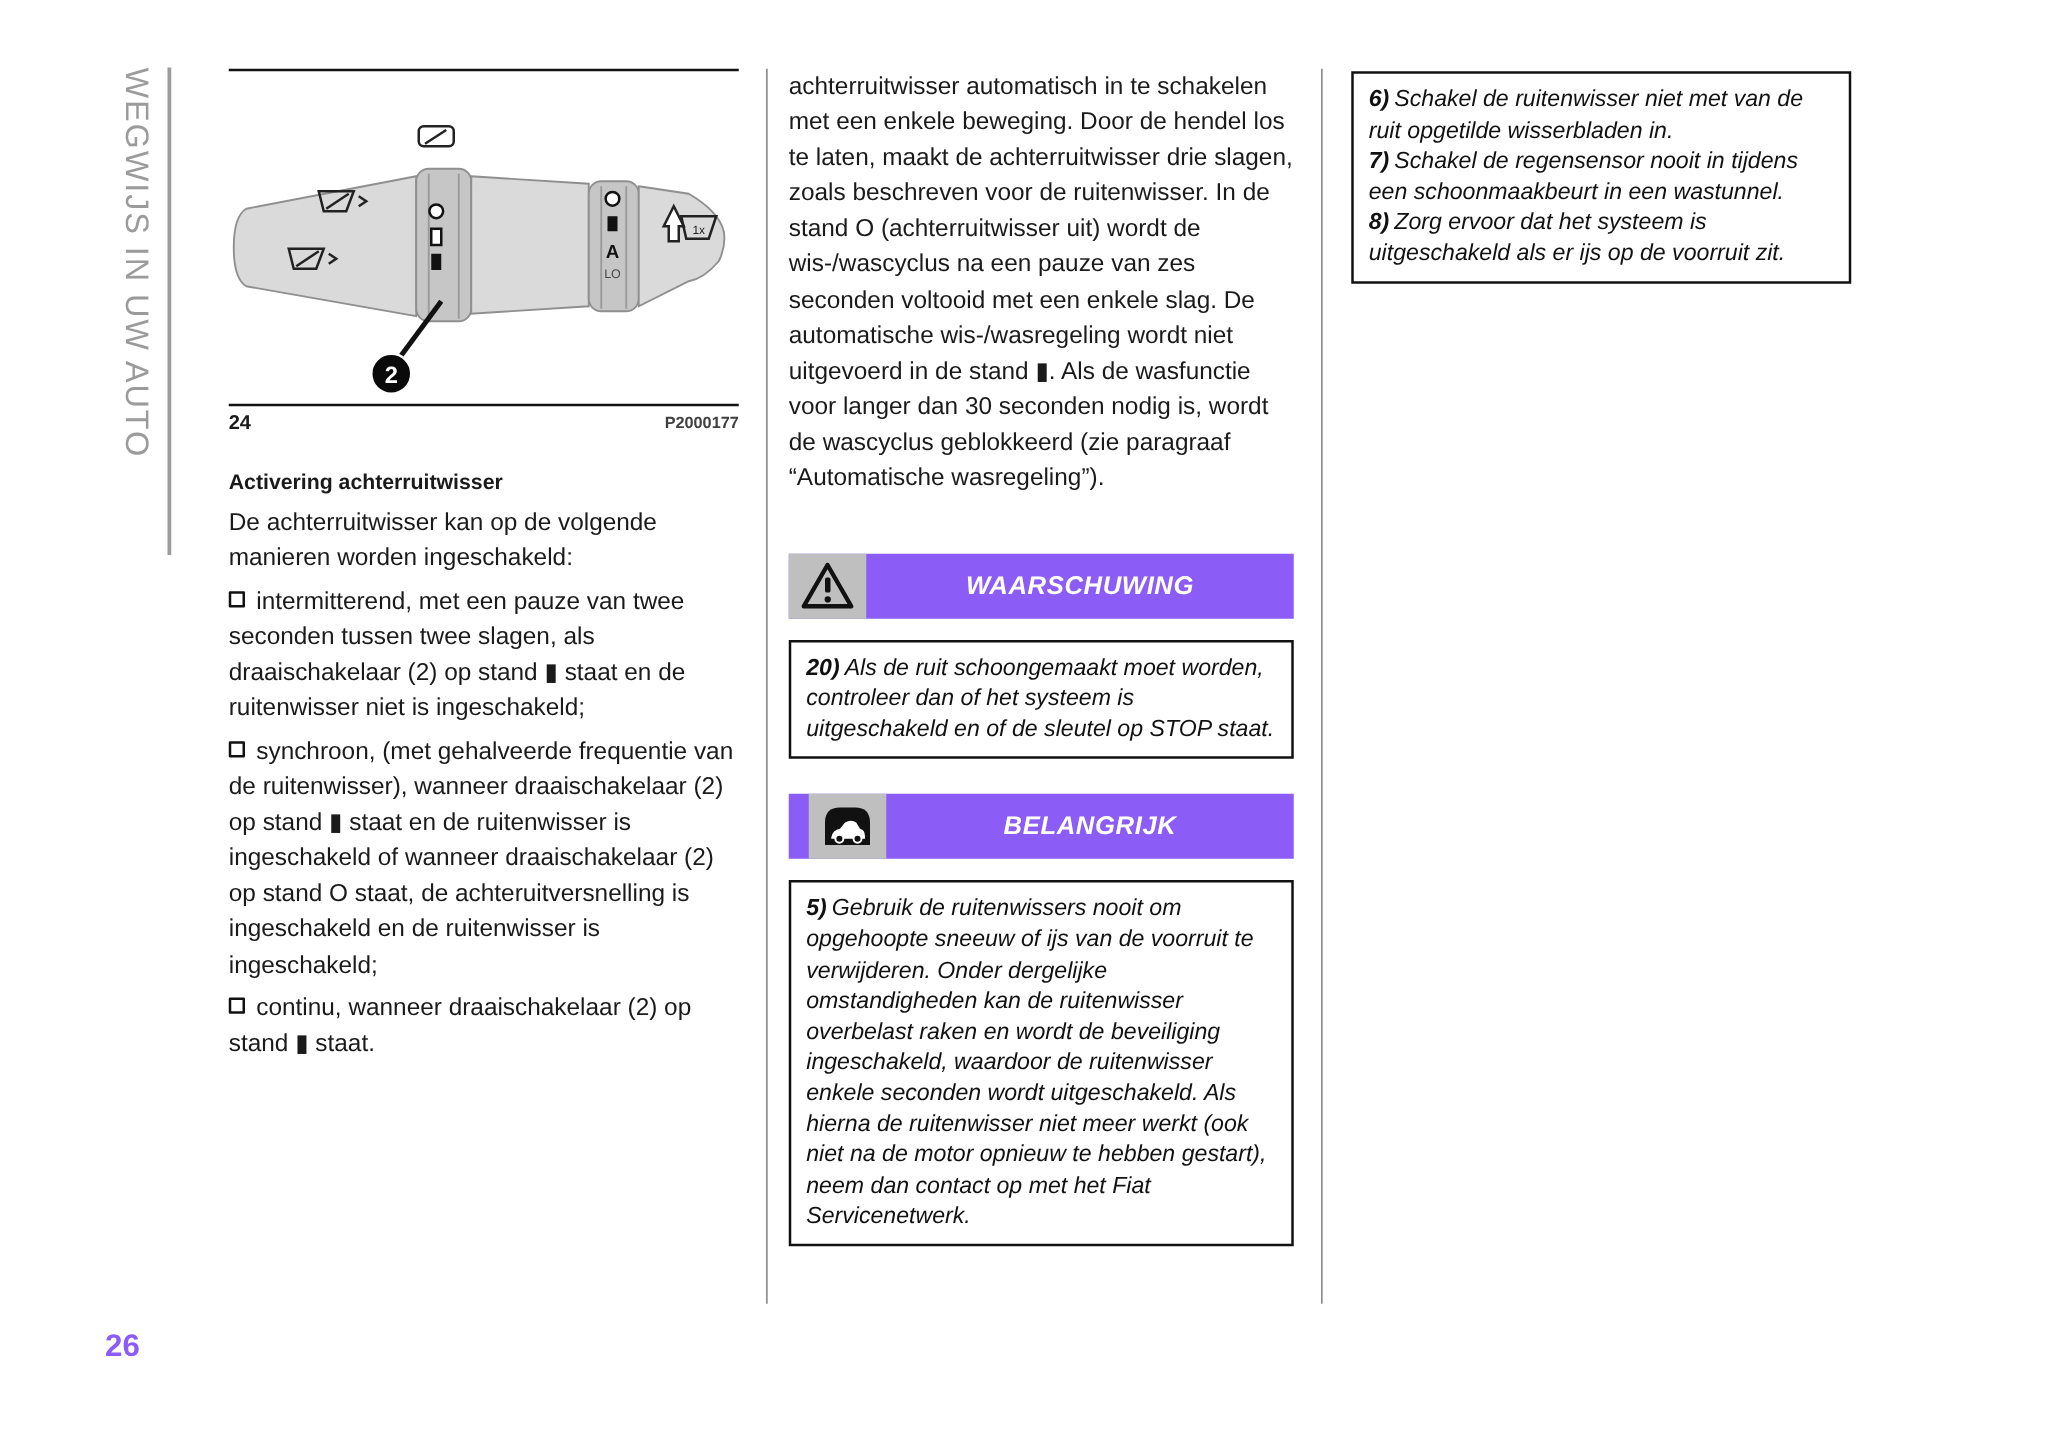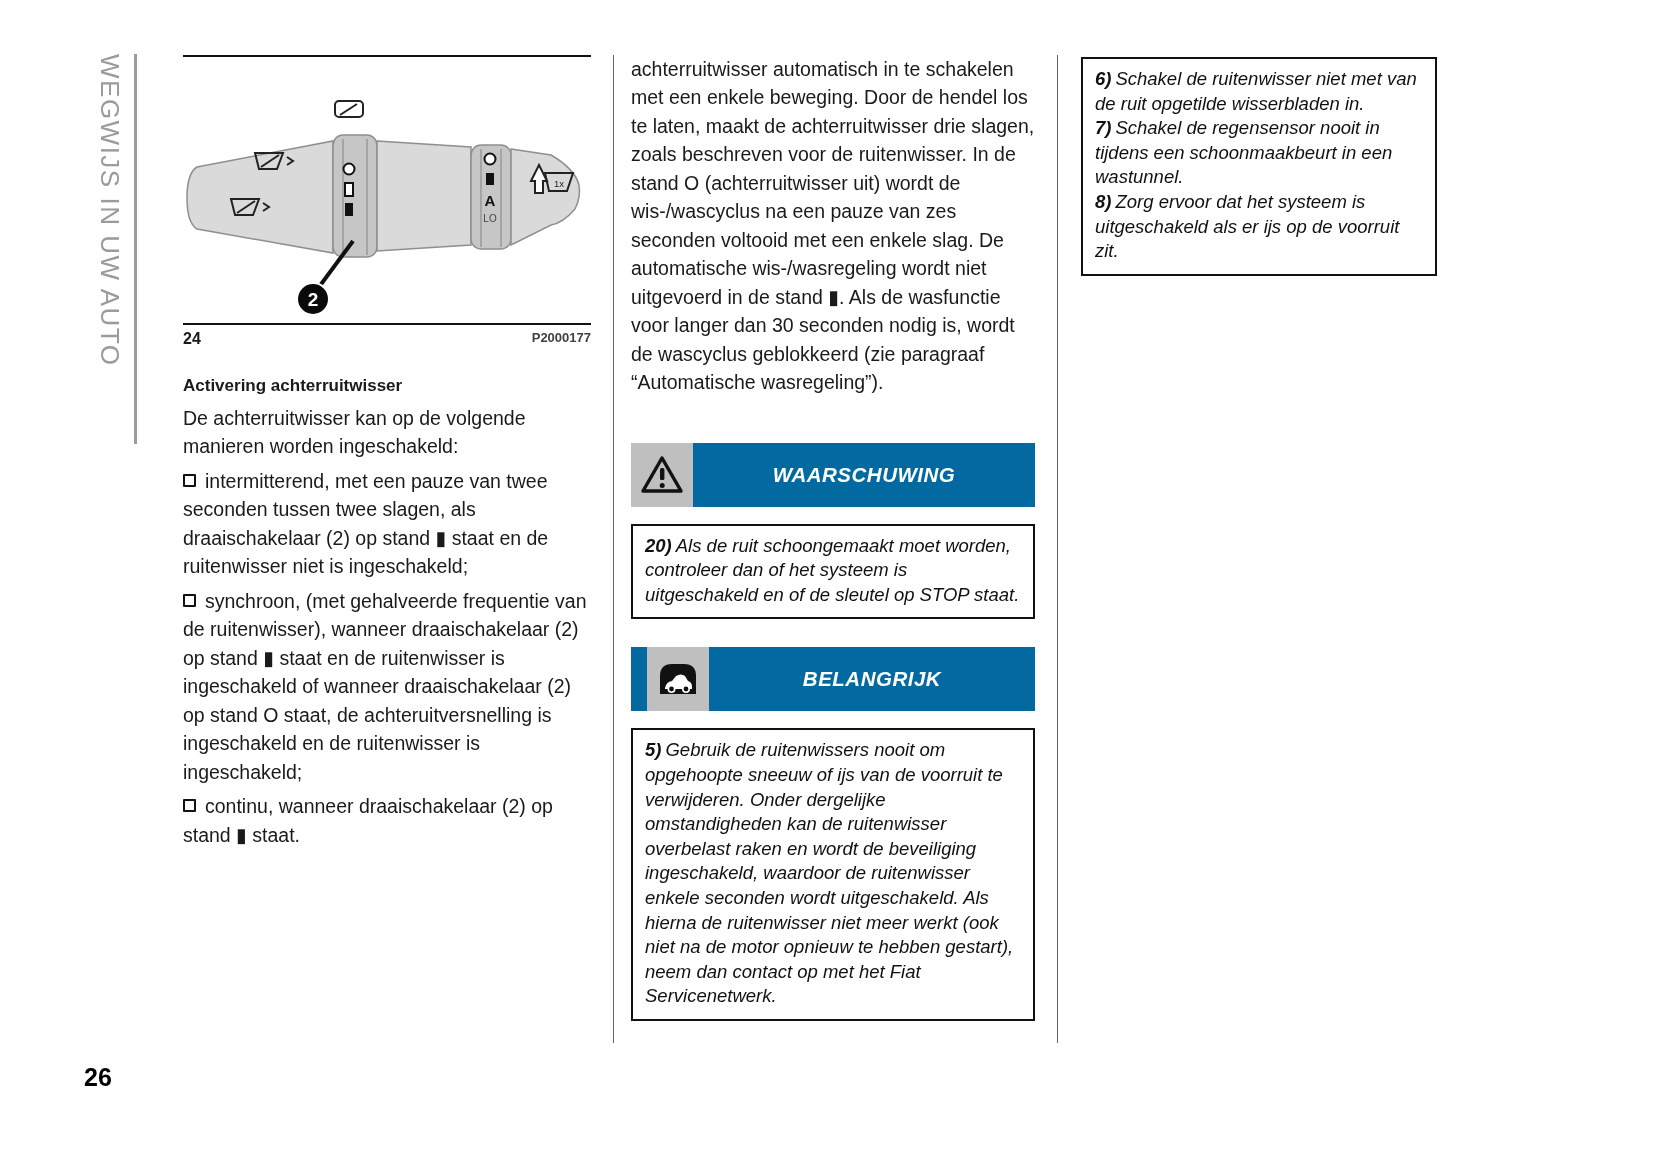--- a/index.html
+++ b/index.html
@@ -14,54 +14,54 @@
     white-space:nowrap;
   }
   .sidebar-rule{position:absolute;left:134px;top:54px;width:3px;height:390px;background:#9b9b9b;}
   .divider{position:absolute;top:55px;height:988px;width:1px;background:#666;}
   .divider.d1{left:613px;}
   .divider.d2{left:1057px;}
   
   .col{position:absolute;top:55px;}
   .col1{left:183px;width:408px;}
   .col2{left:631px;width:404px;}
-  .col3{left:1081px;width:356px;}
+  .col3{left:1081px;width:400px;}
   
   .fig-rule{height:2px;background:#111;}
   .figure svg{display:block;margin:4px 0;}
   .fig-caption{display:flex;justify-content:space-between;align-items:flex-start;margin-top:5px;}
   .fig-num{font-weight:bold;font-size:16px;}
   .fig-code{font-weight:bold;font-size:13px;color:#404040;}
   
   h3.heading{font-size:17px;font-weight:bold;margin:28px 0 8px 0;}
   p.body{font-size:19.5px;line-height:1.46;margin:0;}
   p.bullet{margin-top:6px;}
   p.closing{margin-top:2px;}
   .bullet-mark{
     display:inline-block;width:9px;height:9px;border:2.5px solid #111;border-radius:1px;
     margin-right:9px;position:relative;top:-1px;
   }
   
-  .banner{display:flex;align-items:stretch;height:64px;background:#0369a1;margin-top:46px;}
+  .banner{display:flex;align-items:stretch;height:52px;background:#8b5cf6;margin-top:46px;}
   .banner.important{margin-top:28px;padding-left:16px;}
   .banner-icon{width:62px;background:#bfbfbf;display:flex;align-items:center;justify-content:center;flex:0 0 62px;}
   .banner-title{
     flex:1;display:flex;align-items:center;justify-content:center;
     color:#ffffff;font-weight:bold;font-style:italic;font-size:20.5px;letter-spacing:.5px;
   }
   
   .note-box{
     border:2px solid #111;padding:8px 12px 10px 12px;margin-top:17px;
     font-style:italic;font-size:18.5px;line-height:1.33;color:#111;
   }
   .col3 .note-box{margin-top:2px;}
   .note-num{font-weight:bold;margin-right:4px;}
   .note{margin:0;}
   
-  .page-number{position:absolute;left:84px;top:1063px;font-size:25px;font-weight:bold;color:#000000;}
+  .page-number{position:absolute;left:84px;top:1063px;font-size:25px;font-weight:bold;color:#8b5cf6;}
 </style>
 </head>
 <body>
 
 <div class="page">
 
   <div class="sidebar-label">WEGWIJS IN UW AUTO</div>
   <div class="sidebar-rule"></div>
   <div class="divider d1"></div>
   <div class="divider d2"></div>

